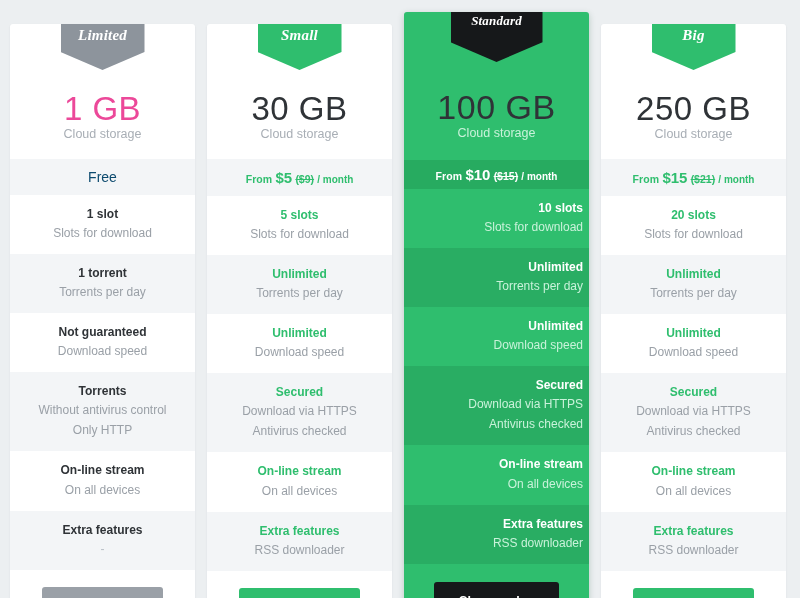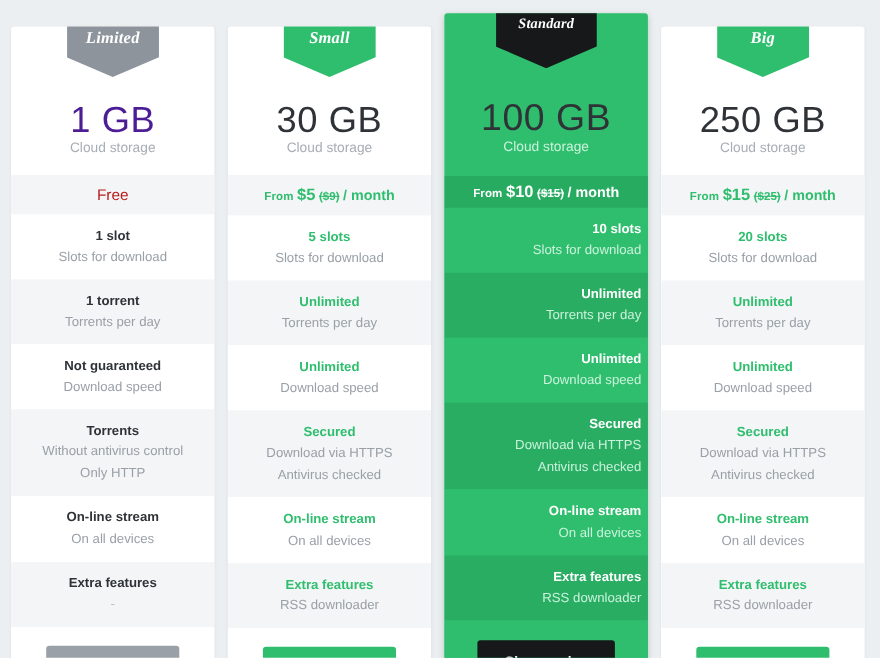--- a/index.html
+++ b/index.html
@@ -83,21 +83,21 @@
   
   .storage-block {
     text-align: center;
     padding: 12px 6px 18px 6px;
   }
   .plan-card.featured .storage-block { padding: 16px 6px 20px 6px; }
 
   .storage-size {
     font-size: 33px;
     font-weight: 300;
-    color: #4c1d95;
+    color: #ec4899;
     line-height: 1.05;
     letter-spacing: 0.5px;
   }
   .plan-card.featured .storage-size { color: #ffffff; font-size: 34px; }
   .plan-card.paid .storage-size { color: #2f3337; }
 
   .storage-caption {
     font-size: 12.5px;
     color: #a8aeb5;
     margin-top: 0;
@@ -108,21 +108,21 @@
   .price-row {
     text-align: center;
     padding: 10px 4px;
     background: #f3f5f7;
     font-size: 11.5px;
   }
   .plan-card.featured .price-row { background: #27ab60; padding: 6px 4px; }
 
   .price-free {
     font-size: 14px;
-    color: #b91c1c;
+    color: #0c4a6e;
   }
   .price-from {
     color: #2fbe6e;
     font-weight: bold;
     font-size: 10.5px;
     letter-spacing: 0.1px;
   }
   .price-amount {
     color: #2fbe6e;
     font-weight: bold;
@@ -130,21 +130,21 @@
   }
   .price-old {
     color: #2fbe6e;
     text-decoration: line-through;
     font-weight: bold;
     font-size: 10.5px;
   }
   .price-period {
     color: #2fbe6e;
     font-weight: bold;
-    font-size: 13px;
+    font-size: 10px;
   }
   .plan-card.featured .price-from,
   .plan-card.featured .price-amount,
   .plan-card.featured .price-old,
   .plan-card.featured .price-period { color: #ffffff; }
 
   
   .feature-row {
     text-align: center;
     padding: 11px 6px 12px 6px;
@@ -319,21 +319,21 @@
     <div class="plan-card paid">
       <div class="ribbon-wrap">
         <div class="ribbon green">
           <span class="ribbon-label">Big</span>
         </div>
       </div>
       <div class="storage-block">
         <div class="storage-size">250 GB</div>
         <div class="storage-caption">Cloud storage</div>
       </div>
-      <div class="price-row"><span class="price-from">From</span> <span class="price-amount">$15</span> <span class="price-old">($25)</span> <span class="price-period">/ month</span></div>
+      <div class="price-row"><span class="price-from">From</span> <span class="price-amount">$15</span> <span class="price-old">($21)</span> <span class="price-period">/ month</span></div>
       <div class="feature-row">
         <div class="feature-value accent">20 slots</div>
         <div class="feature-desc">Slots for download</div>
       </div>
       <div class="feature-row alt">
         <div class="feature-value accent">Unlimited</div>
         <div class="feature-desc">Torrents per day</div>
       </div>
       <div class="feature-row">
         <div class="feature-value accent">Unlimited</div>

